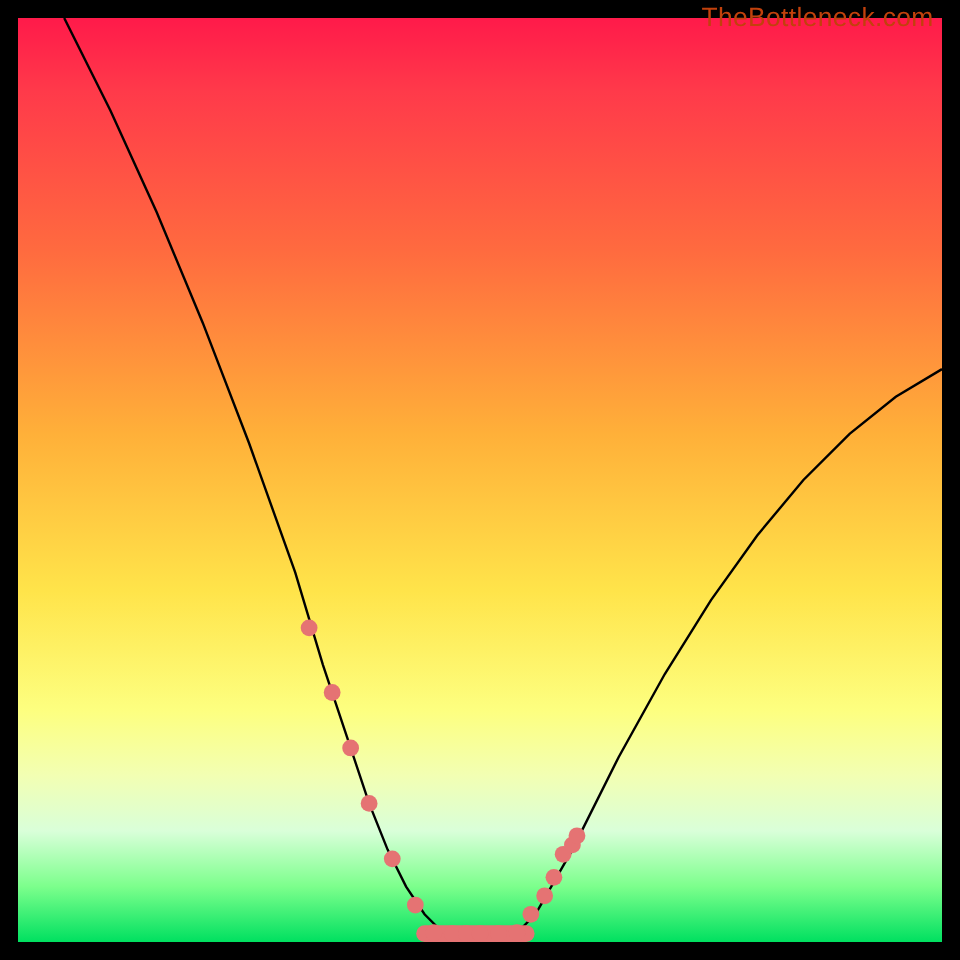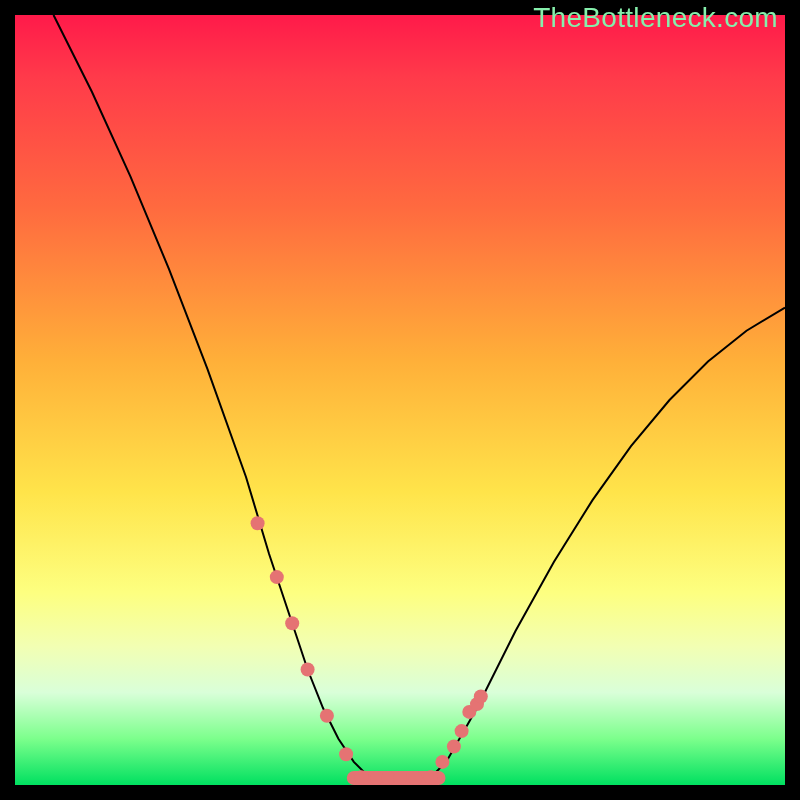--- a/index.html
+++ b/index.html
@@ -26,22 +26,22 @@
       #fdff80 75%,
       #f2ffb3 82%,
       #d9ffd9 88%,
       #7cff8c 94%,
       #00e060 100%);
   }
   .watermark {
     position: absolute;
     top: 2px;
     right: 22px;
-    color: #86efac;
-    font-size: 28px;
+    color: #c2410c;
+    font-size: 22px;
     font-weight: 400;
     letter-spacing: 0.3px;
     z-index: 10;
   }
   svg.plot {
     position: absolute;
     left: 0;
     top: 0;
     width: 770px;
     height: 770px;

